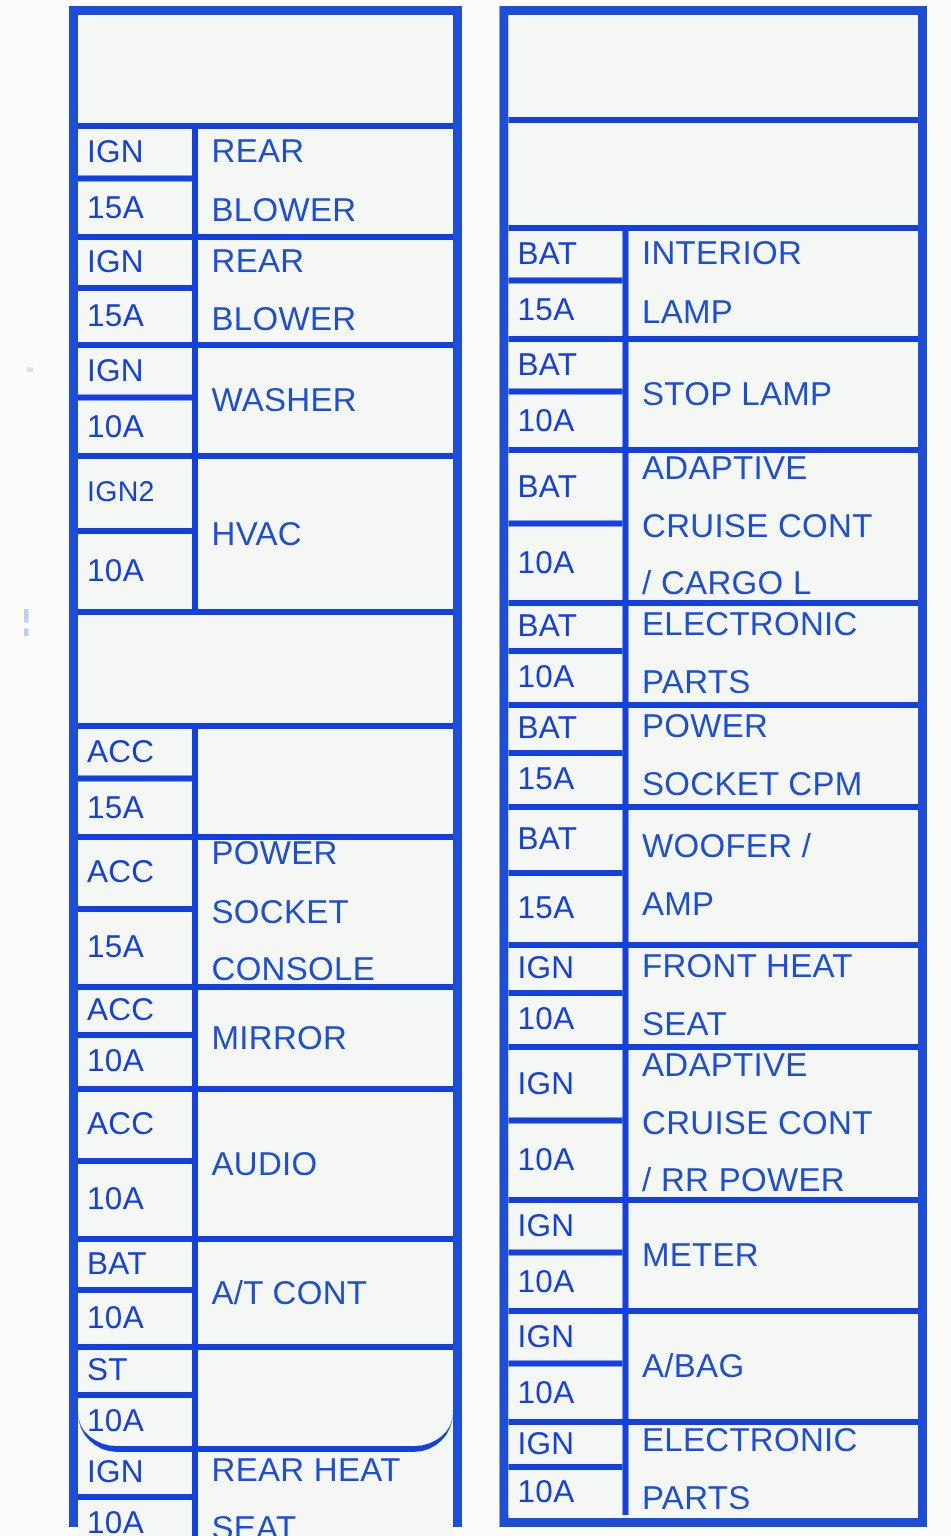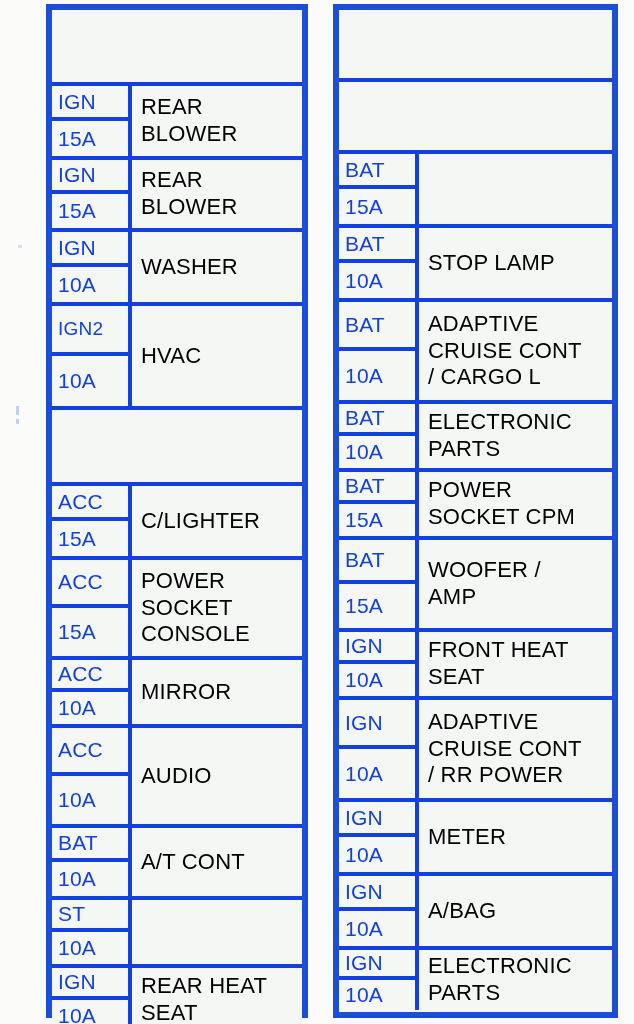--- a/index.html
+++ b/index.html
@@ -69,25 +69,26 @@
 
   
   .cell-desc {
     box-sizing: border-box;
     flex: 1 1 auto;
     display: flex;
     flex-direction: column;
     justify-content: center;
     padding-left: 9px;
     padding-right: 4px;
-    color: #000000;
+    color: #1d4ed8;
     font-size: 22px;
     line-height: 1.22;
     letter-spacing: 0.2px;
     overflow: hidden;
+    gap: 12px;
   }
   .cell-desc .dline { white-space: nowrap; }
 
   
   .speckle {
     position: absolute;
     background: #8ea8ee;
     opacity: 0.55;
   }
 </style>
@@ -139,23 +140,20 @@
         <div class="cell-desc">
           <div class="dline">HVAC</div>
         </div>
       </div>
       <div class="fuse-row blank" style="height: 76px;"></div>
       <div class="fuse-row" style="height: 74px;">
         <div class="cell-code">
           <div class="code-top">ACC</div>
           <div class="code-bot">15A</div>
         </div>
-        <div class="cell-desc">
-          <div class="dline">C/LIGHTER</div>
-        </div>
       </div>
       <div class="fuse-row" style="height: 100px;">
         <div class="cell-code">
           <div class="code-top">ACC</div>
           <div class="code-bot">15A</div>
         </div>
         <div class="cell-desc">
           <div class="dline">POWER</div>
           <div class="dline">SOCKET</div>
           <div class="dline">CONSOLE</div>
@@ -181,21 +179,21 @@
       </div>
       <div class="fuse-row" style="height: 72px;">
         <div class="cell-code">
           <div class="code-top">BAT</div>
           <div class="code-bot">10A</div>
         </div>
         <div class="cell-desc">
           <div class="dline">A/T CONT</div>
         </div>
       </div>
-      <div class="fuse-row" style="height: 68px;">
+      <div class="fuse-row" style="height: 68px; border-radius: 26px;">
         <div class="cell-code">
           <div class="code-top">ST</div>
           <div class="code-bot">10A</div>
         </div>
       </div>
       <div class="fuse-row" style="height: 64px;">
         <div class="cell-code">
           <div class="code-top">IGN</div>
           <div class="code-bot">10A</div>
         </div>
@@ -206,20 +204,24 @@
       </div>
     </div>
   <div class="panel" id="panel-right">
       <div class="fuse-row blank" style="height: 72px;"></div>
       <div class="fuse-row blank" style="height: 72px;"></div>
       <div class="fuse-row" style="height: 74px;">
         <div class="cell-code">
           <div class="code-top">BAT</div>
           <div class="code-bot">15A</div>
         </div>
+        <div class="cell-desc">
+          <div class="dline">INTERIOR</div>
+          <div class="dline">LAMP</div>
+        </div>
       </div>
       <div class="fuse-row" style="height: 74px;">
         <div class="cell-code">
           <div class="code-top">BAT</div>
           <div class="code-bot">10A</div>
         </div>
         <div class="cell-desc">
           <div class="dline">STOP LAMP</div>
         </div>
       </div>

